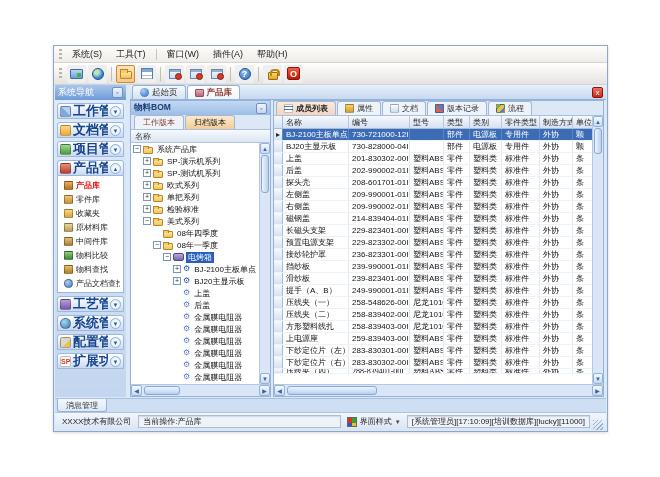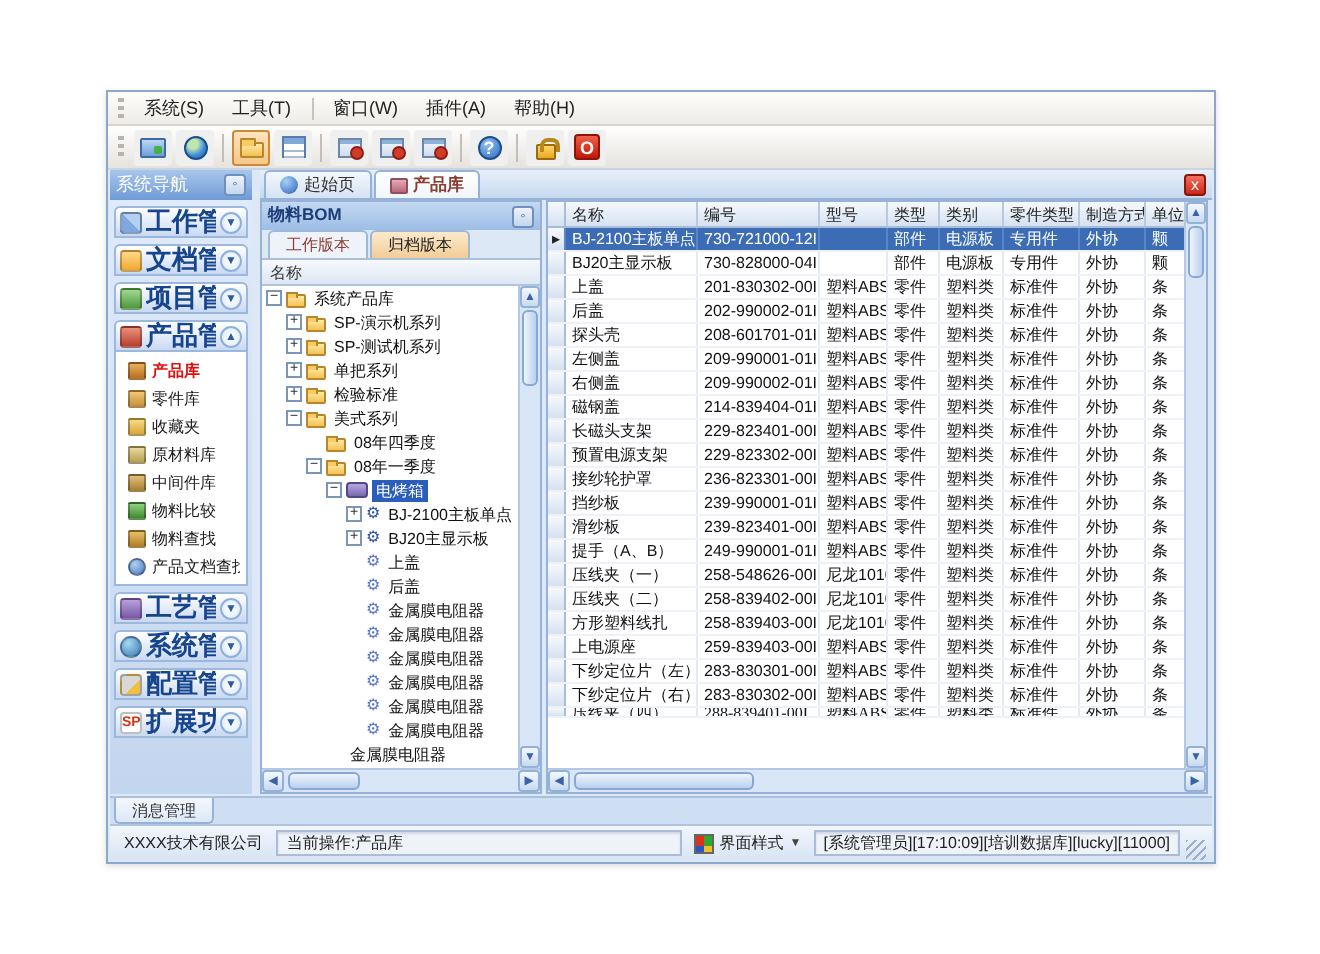--- a/index.html
+++ b/index.html
@@ -360,20 +360,26 @@
               <div class="tnode">
                 <span class="sp" style="width: 12px;"></span>
                 <span class="expb">+</span>
                 <span class="tico2 fo"></span>
                 <span class="tlabel">SP-测试机系列</span>
               </div>
               <div class="tnode">
                 <span class="sp" style="width: 12px;"></span>
                 <span class="expb">+</span>
                 <span class="tico2 fo"></span>
+                <span class="tlabel">欧式系列</span>
+              </div>
+              <div class="tnode">
+                <span class="sp" style="width: 12px;"></span>
+                <span class="expb">+</span>
+                <span class="tico2 fo"></span>
                 <span class="tlabel">单把系列</span>
               </div>
               <div class="tnode">
                 <span class="sp" style="width: 12px;"></span>
                 <span class="expb">+</span>
                 <span class="tico2 fo"></span>
                 <span class="tlabel">检验标准</span>
               </div>
               <div class="tnode">
                 <span class="sp" style="width: 12px;"></span>
@@ -471,20 +477,42 @@
           </div>
         </div>
         <div class="hsb">
           <div class="hbtn lf">◀</div>
           <div class="hthumb" style="left:13px;width:36px;"></div>
           <div class="hbtn rt">▶</div>
         </div>
       </div>
 
       <div class="member">
+        <div class="mtabs" id="member-tabs">
+            <div class="mtab active">
+              <span class="mic member-list-icon"></span>
+              <span>成员列表</span>
+            </div>
+            <div class="mtab">
+              <span class="mic properties-icon"></span>
+              <span>属性</span>
+            </div>
+            <div class="mtab">
+              <span class="mic document-icon"></span>
+              <span>文档</span>
+            </div>
+            <div class="mtab">
+              <span class="mic version-history-icon"></span>
+              <span>版本记录</span>
+            </div>
+            <div class="mtab">
+              <span class="mic workflow-icon"></span>
+              <span>流程</span>
+            </div>
+          </div>
         <div class="grid-wrap">
           <div class="grid">
             <div class="thead" id="grid-head">
                 <div class="th ind c0"></div>
                 <div class="th c1">名称</div>
                 <div class="th c2">编号</div>
                 <div class="th c3">型号</div>
                 <div class="th c4">类型</div>
                 <div class="th c5">类别</div>
                 <div class="th c6">零件类型</div>

